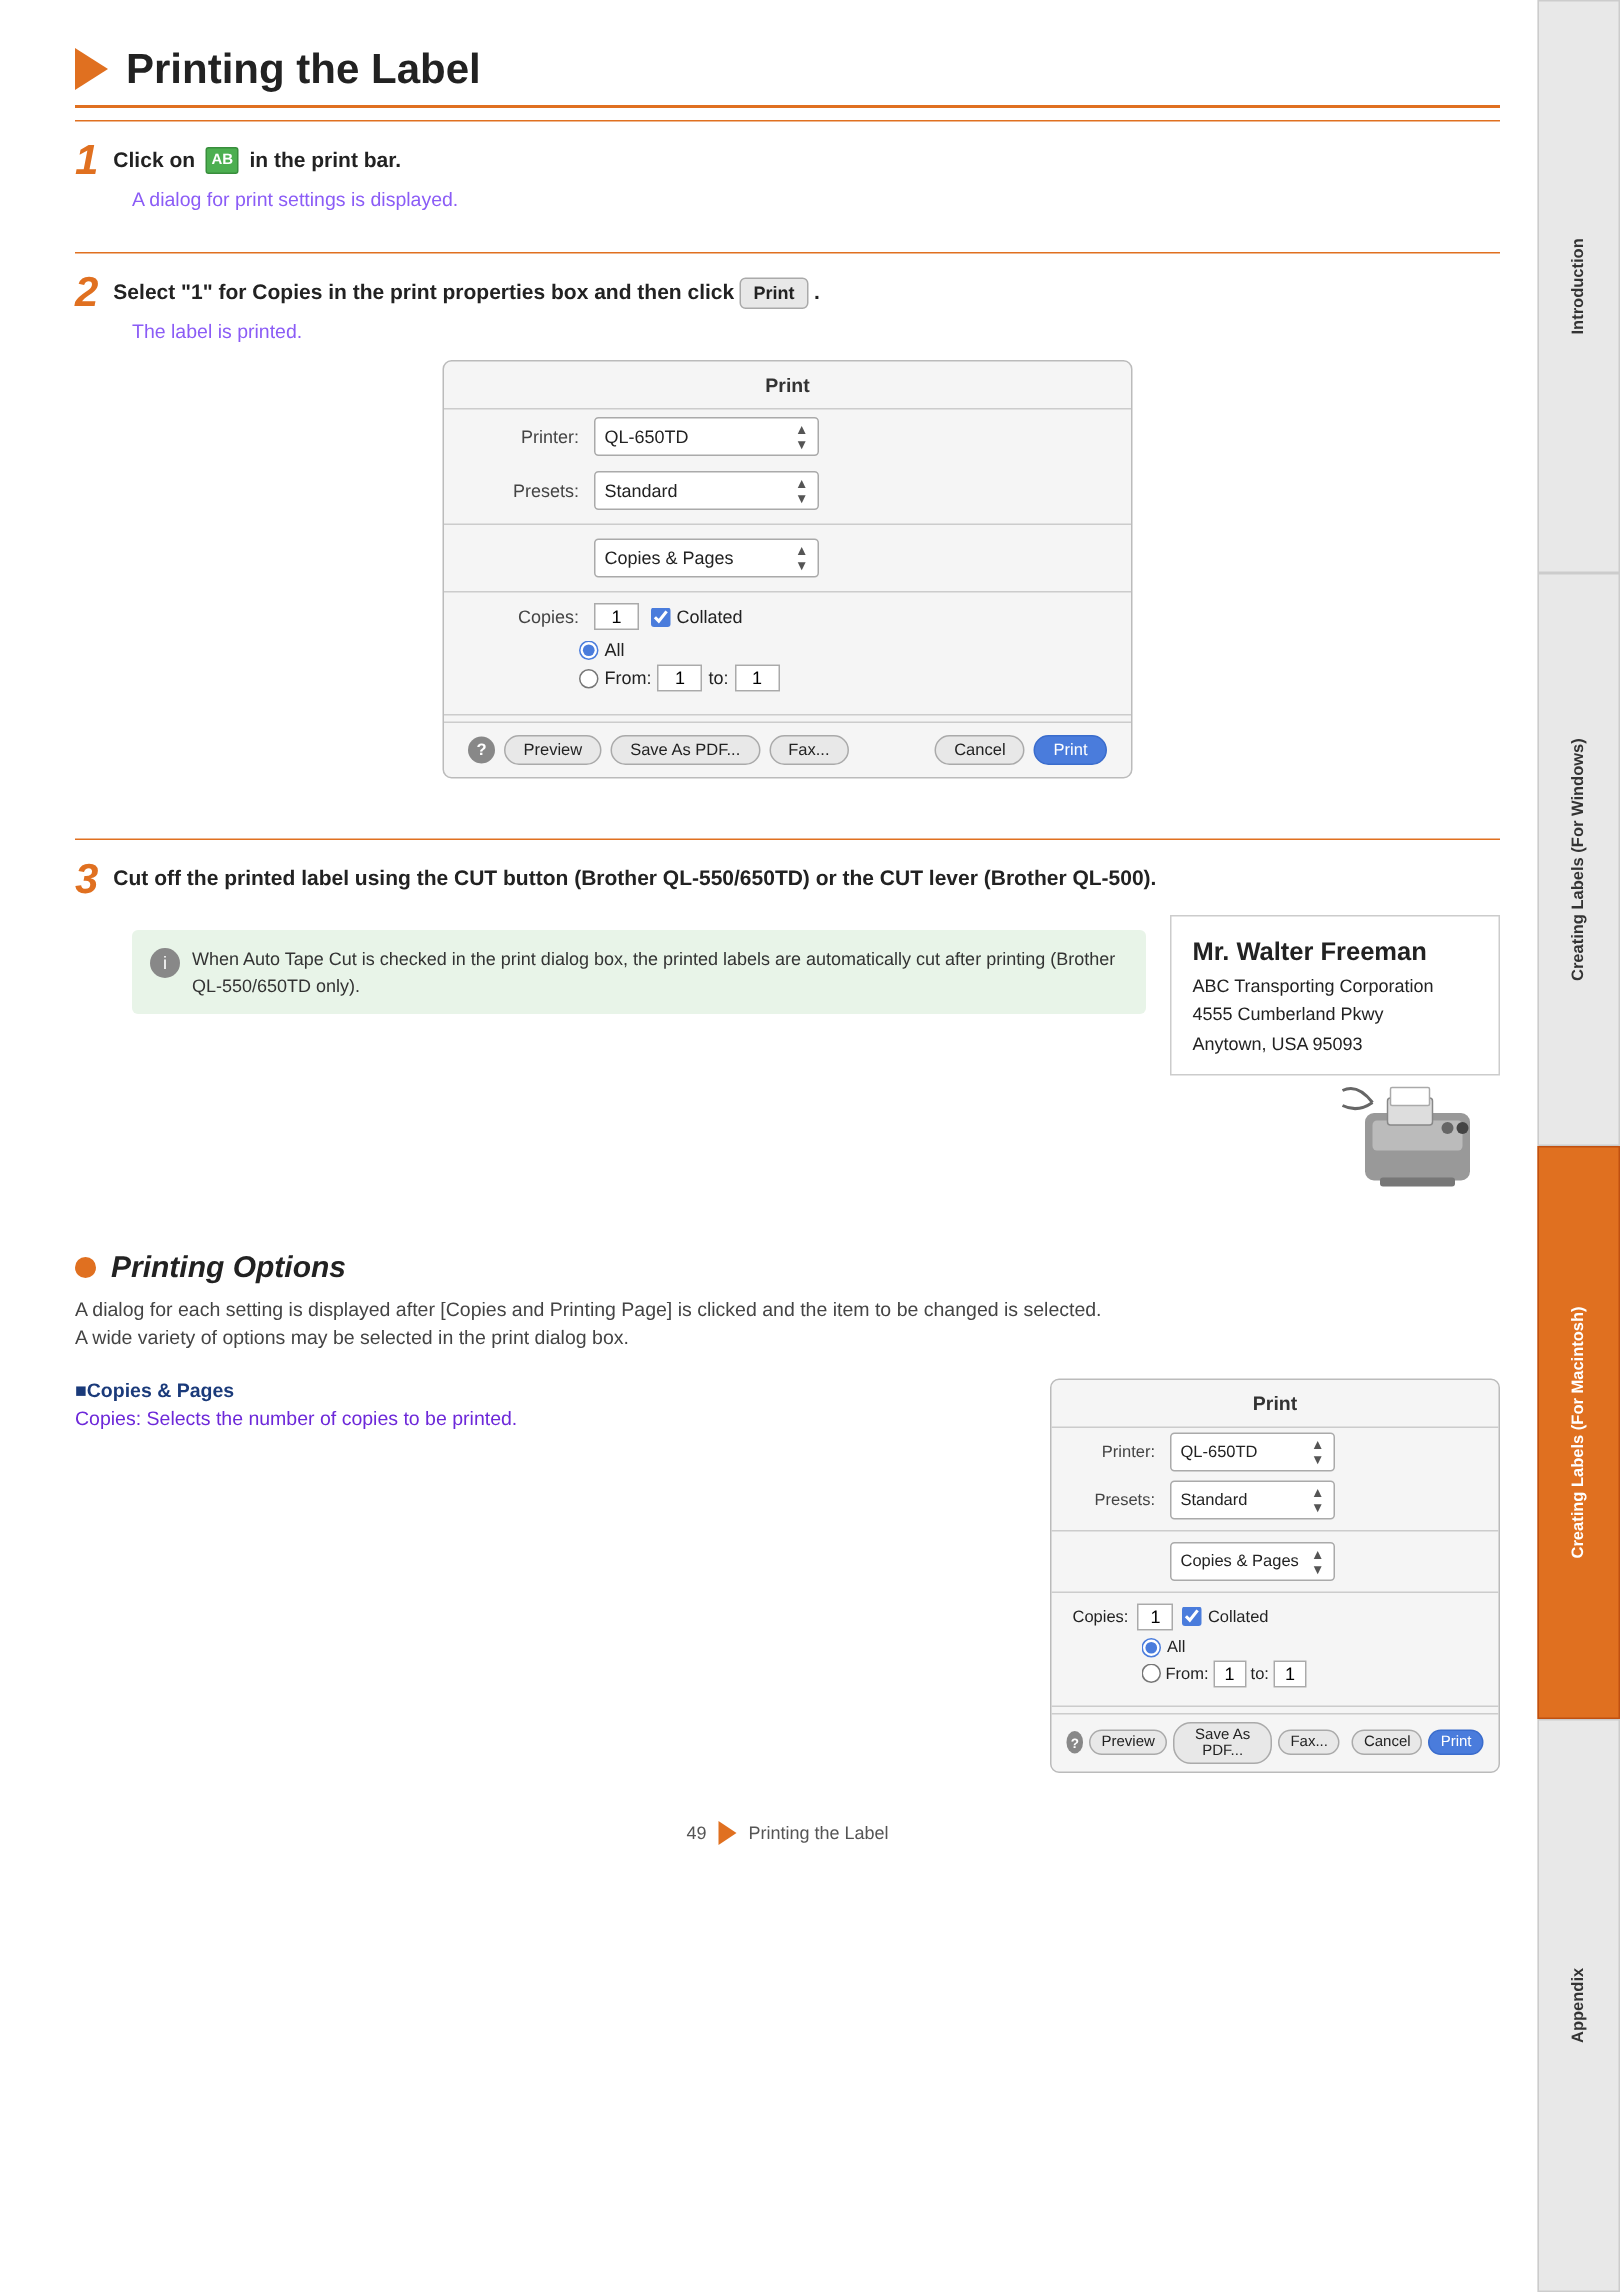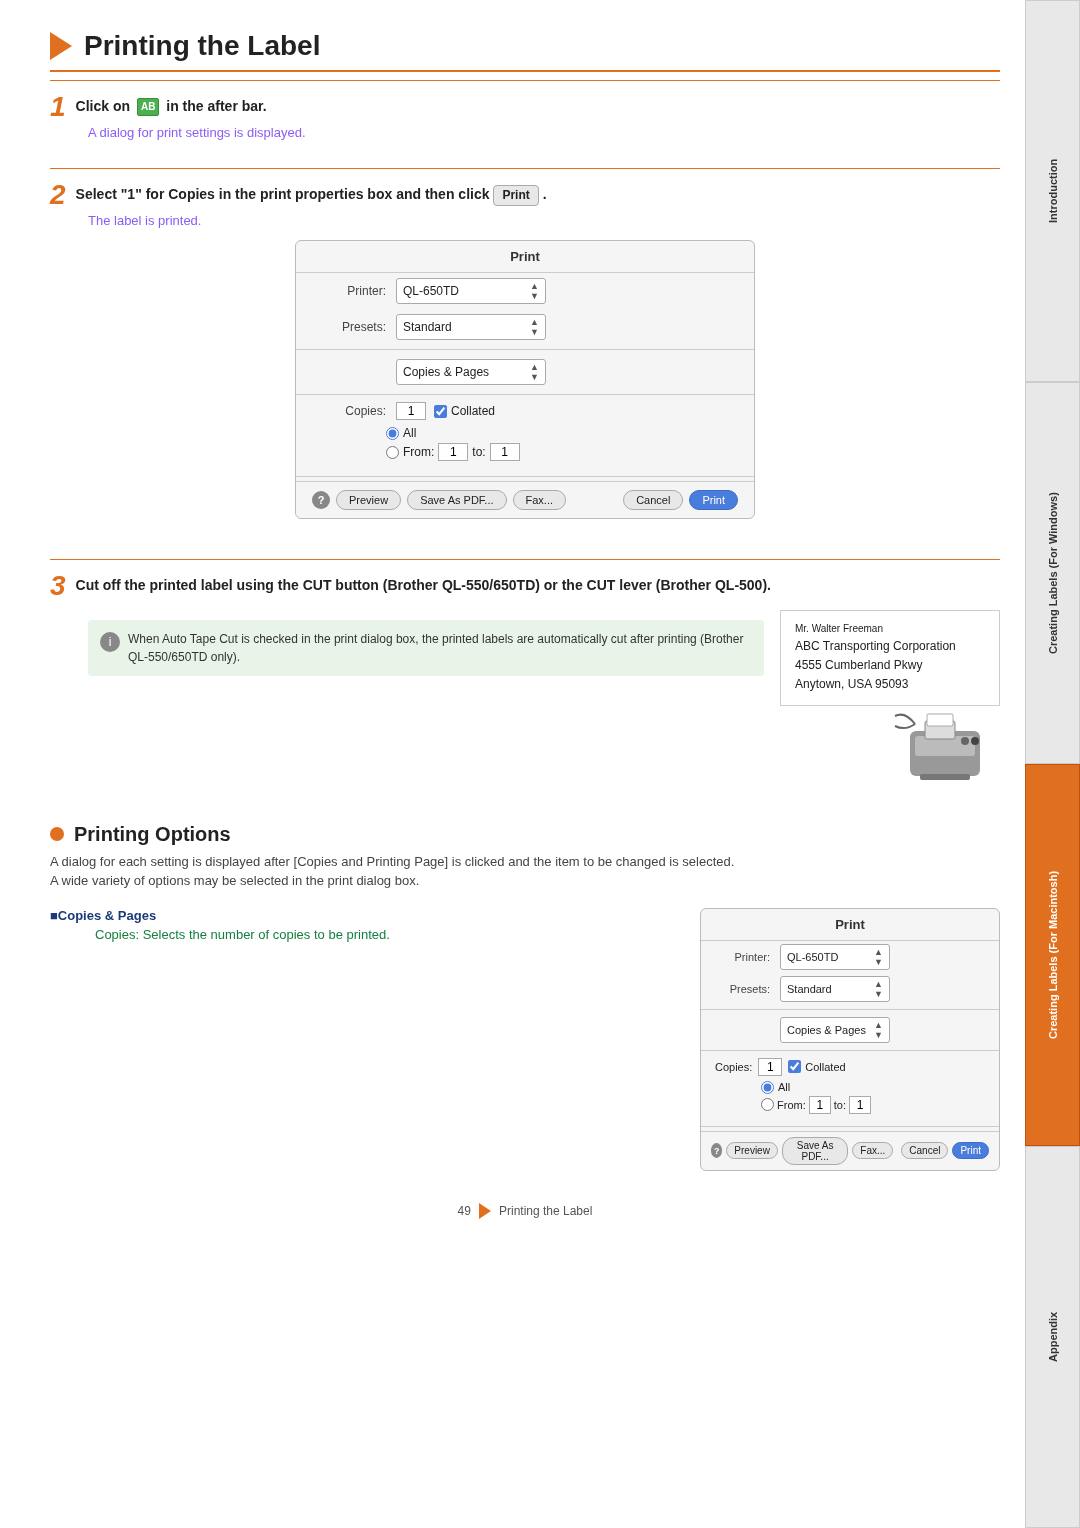--- a/index.html
+++ b/index.html
@@ -324,33 +324,34 @@
     
     .label-preview {
       border: 1px solid #ccc;
       background: #fff;
       padding: 10px 14px;
       font-size: 12px;
       line-height: 1.6;
     }
 
     .label-name {
-      font-weight: normal;
-      font-size: 10px;
+      font-weight: bold;
+      font-size: 17px;
     }
 
     
     .options-section {
       margin-top: 20px;
     }
 
     .options-title {
       display: flex;
       align-items: center;
       margin-bottom: 8px;
+      font-style: italic;
     }
 
     .options-dot {
       width: 14px;
       height: 14px;
       border-radius: 50%;
       background: #e07020;
       margin-right: 10px;
       flex-shrink: 0;
     }
@@ -370,23 +371,22 @@
     
     .sub-section-title {
       font-size: 13px;
       font-weight: bold;
       color: #1a3a7a;
       margin: 12px 0 4px 0;
     }
 
     .sub-section-desc {
       font-size: 13px;
-      color: #15803d;
+      color: #6d28d9;
       margin-bottom: 8px;
-      margin-left: 45px;
     }
 
     .options-layout {
       display: flex;
       gap: 20px;
       margin-top: 8px;
     }
 
     .options-left {
       flex: 1;
@@ -437,21 +437,21 @@
   <div class="page-title">
     <div class="triangle"></div>
     <h1>Printing the Label</h1>
   </div>
 
 
   <div class="step-section">
     <div class="step-header">
       <span class="step-number">1</span>
       <span class="step-title">
-        <span>Click on </span><span class="ab-icon">AB</span><span> in the after bar.</span>
+        <span>Click on </span><span class="ab-icon">AB</span><span> in the print bar.</span>
       </span>
     </div>
     <p class="step-desc">A dialog for print settings is displayed.</p>
   </div>
 
   <div class="step-section">
     <div class="step-header">
       <span class="step-number">2</span>
       <span class="step-title">
         <span>Select "1" for Copies in the print properties box and then click</span>

